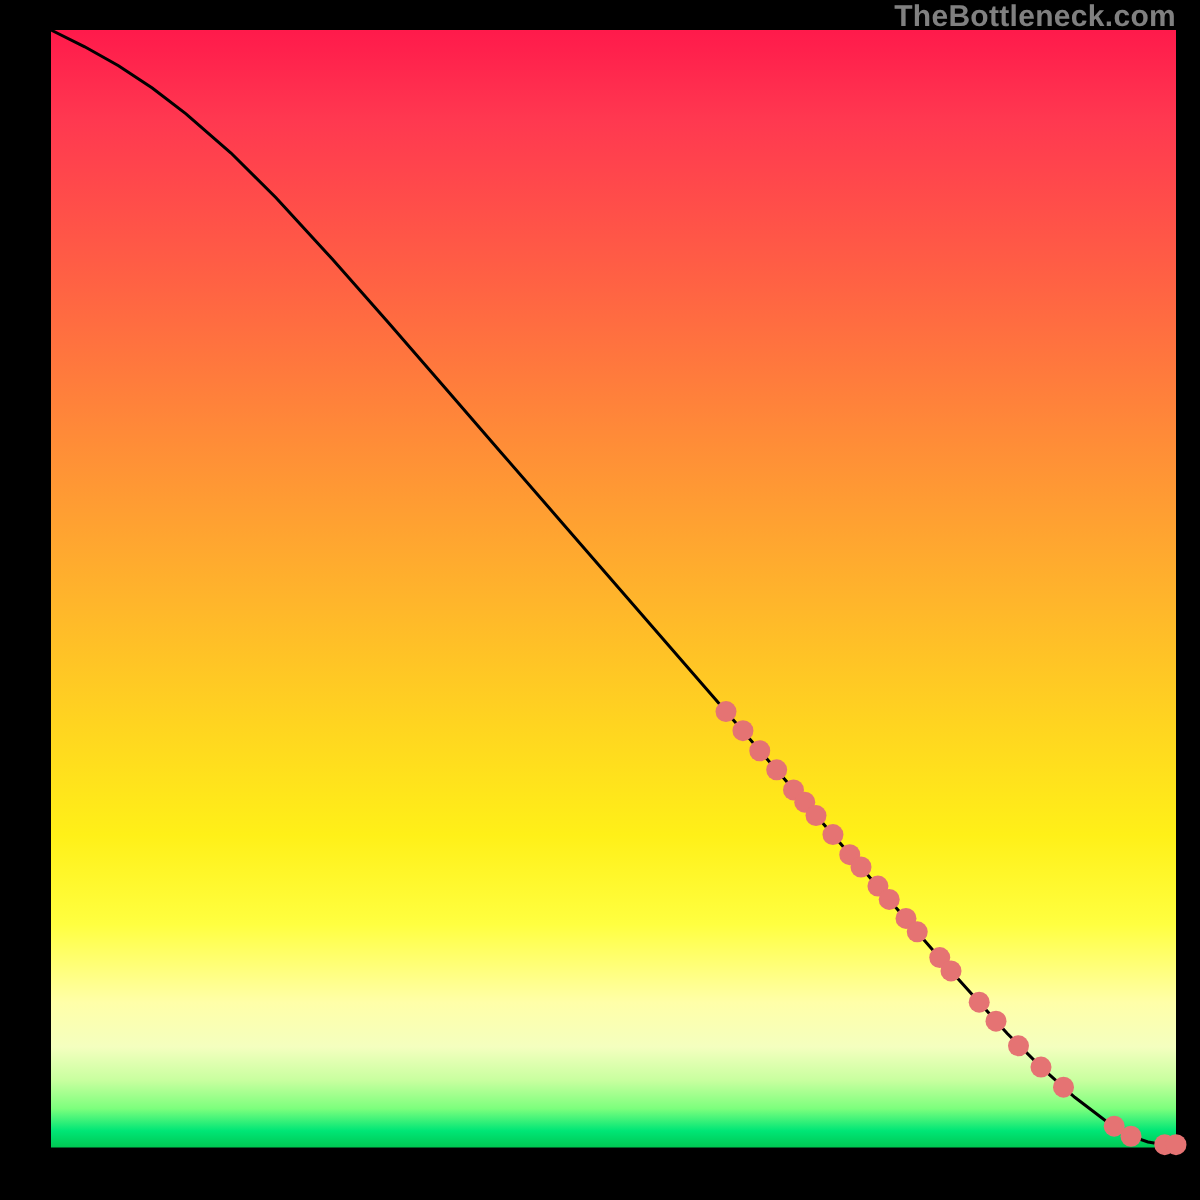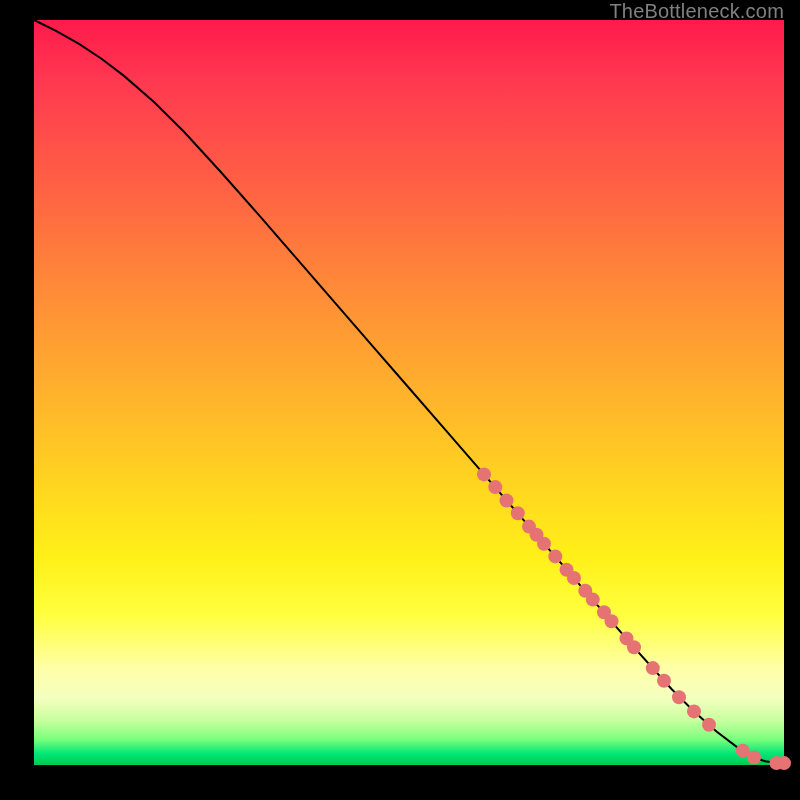--- a/index.html
+++ b/index.html
@@ -41,21 +41,21 @@
       #00e676 98.5%,
       #00c853 100%
     );
   }
   .attribution {
     position: absolute;
     top: 0px;
     right: 16px;
     color: #808080;
     font-size: 20px;
-    font-weight: 400;
+    font-weight: 700;
     letter-spacing: 0.2px;
     user-select: none;
   }
   svg.overlay {
     position: absolute;
     left: 0;
     top: 0;
     width: 750px;
     height: 745px;
     overflow: visible;

